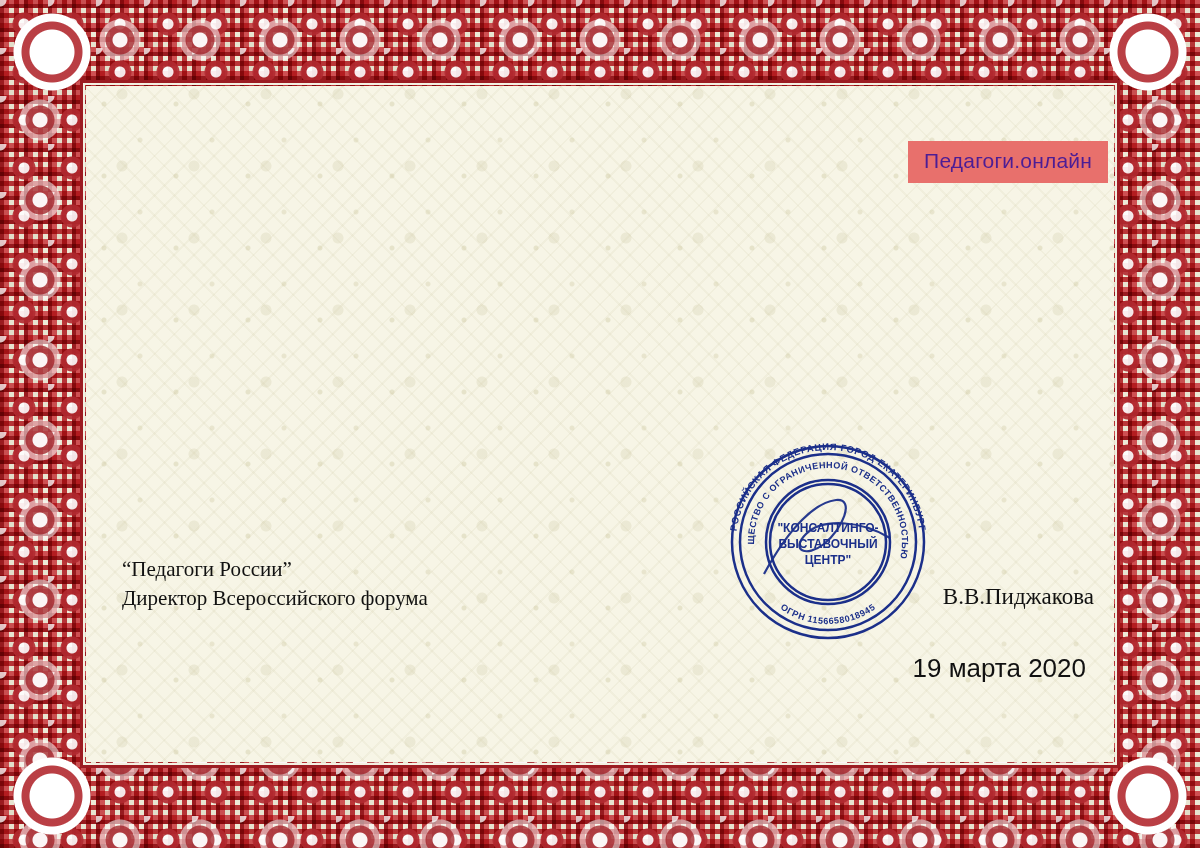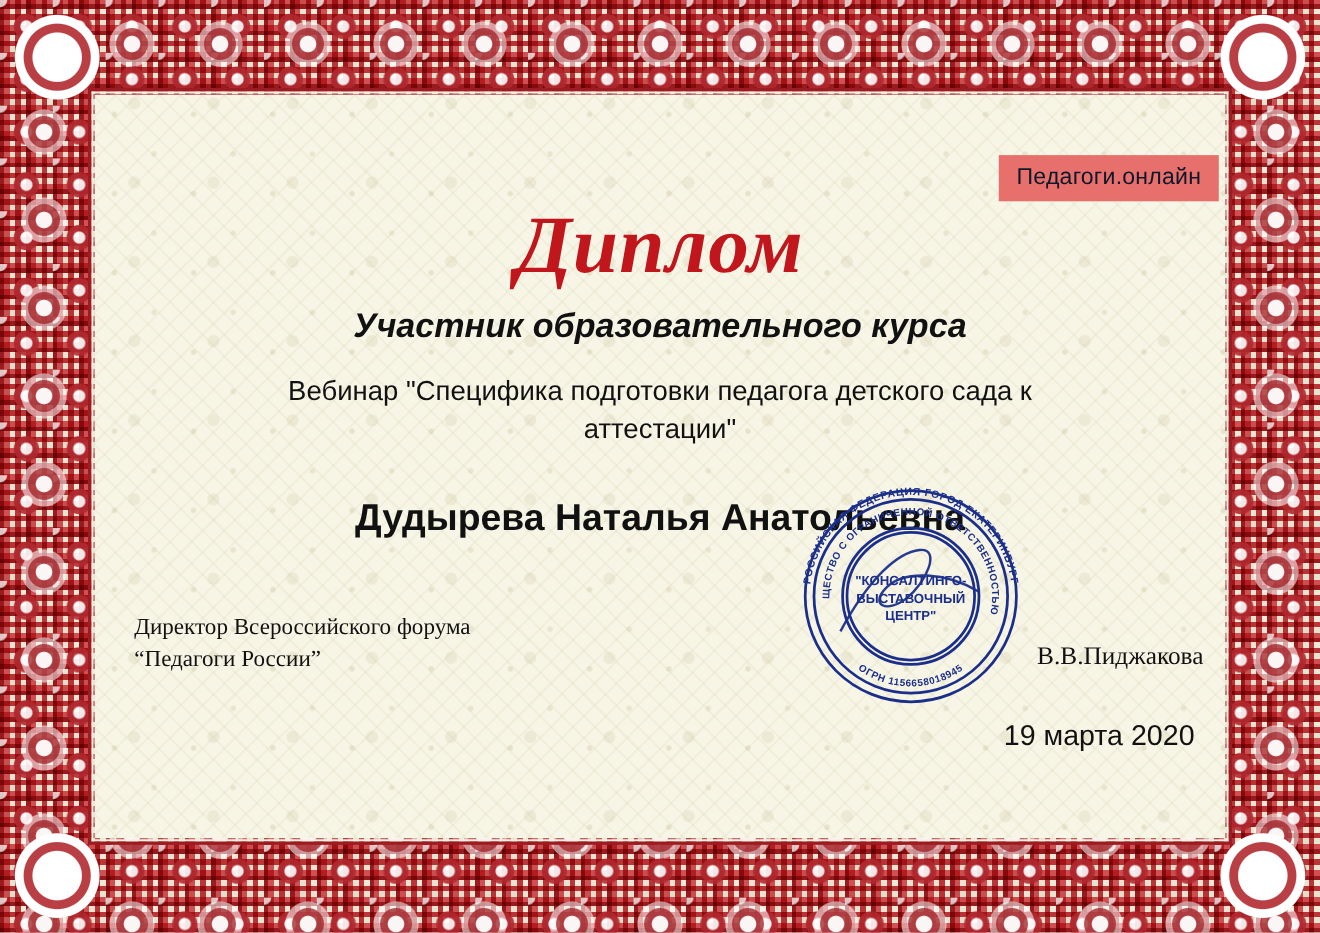--- a/index.html
+++ b/index.html
@@ -103,21 +103,21 @@
     overflow: hidden;
   }
   .logo svg { display: block; }
 
   
   .brand-tag {
     position: absolute;
     right: 6px;
     top: 55px;
     background: #e8706c;
-    color: #0f172a;
+    color: #4c1d95;
     font-size: 21px;
     padding: 8px 16px 10px 16px;
     font-family: "Liberation Sans", sans-serif;
     letter-spacing: 0.2px;
     white-space: nowrap;
   }
 
   
   .content {
     position: absolute;
@@ -210,30 +210,24 @@
   <div class="corner tr"></div>
   <div class="corner bl"></div>
   <div class="corner br"></div>
   <div class="border-inner-line"></div>
 
   <div class="paper">
 
 
     <div class="brand-tag">Педагоги.онлайн</div>
 
-    <div class="content">
-      <div class="title">Диплом</div>
-      <div class="subtitle">Участник образовательного курса</div>
-      <div class="course">Вебинар "Специфика подготовки педагога детского сада к аттестации"</div>
-      <div class="recipient">Дудырева Наталья Анатольевна</div>
-    </div>
 
     <div class="signature-block">
+      <div>“Педагоги России”</div>
       <div>Директор Всероссийского форума</div>
-      <div>“Педагоги России”</div>
     </div>
 
     <div class="signer-name">В.В.Пиджакова</div>
     <div class="issue-date">19 марта 2020</div>
 
     <div class="stamp">
       <svg width="216" height="216" viewBox="0 0 216 216">
         <defs>
           <path id="outerArc" d="M108,108 m-92,0 a92,92 0 1,1 184,0 a92,92 0 1,1 -184,0"></path>
           <path id="innerArc" d="M108,108 m-74,0 a74,74 0 1,1 148,0 a74,74 0 1,1 -148,0"></path>

